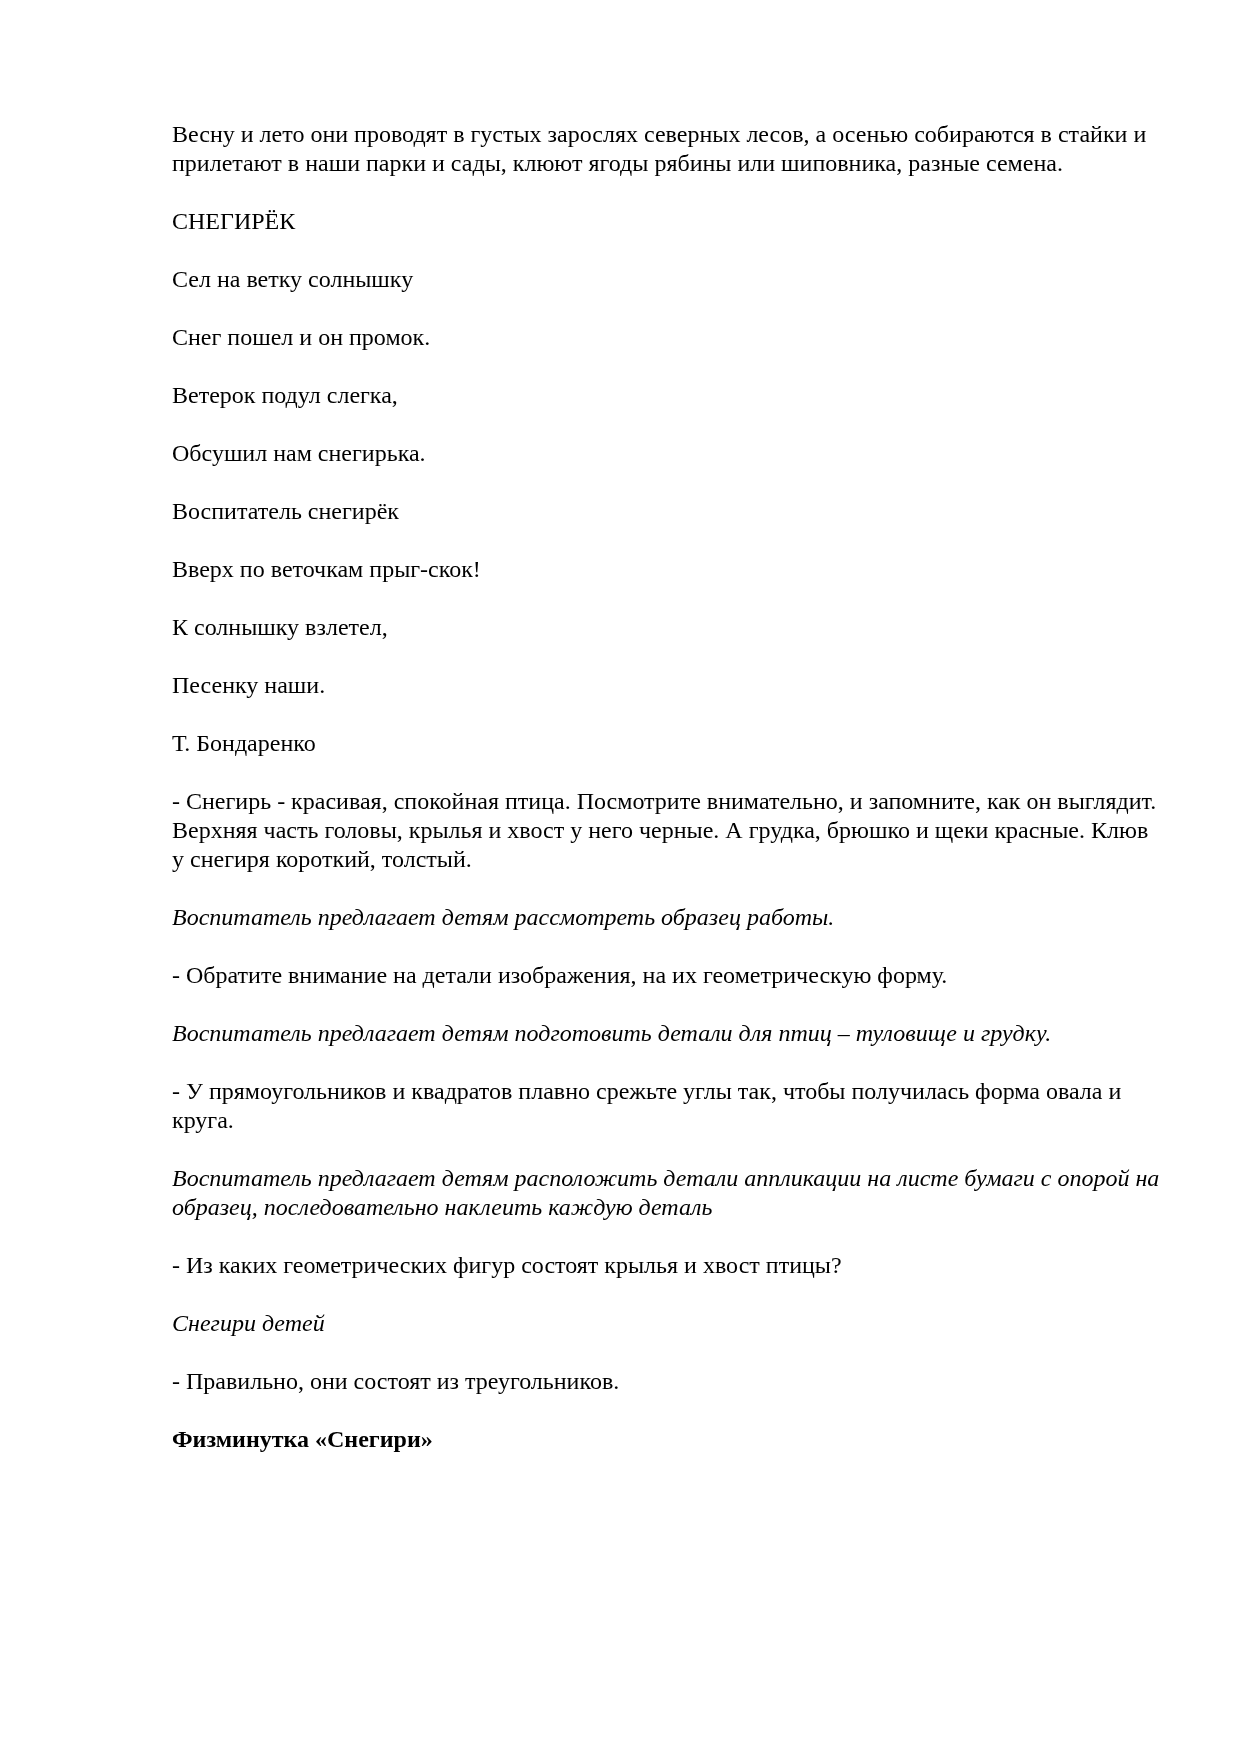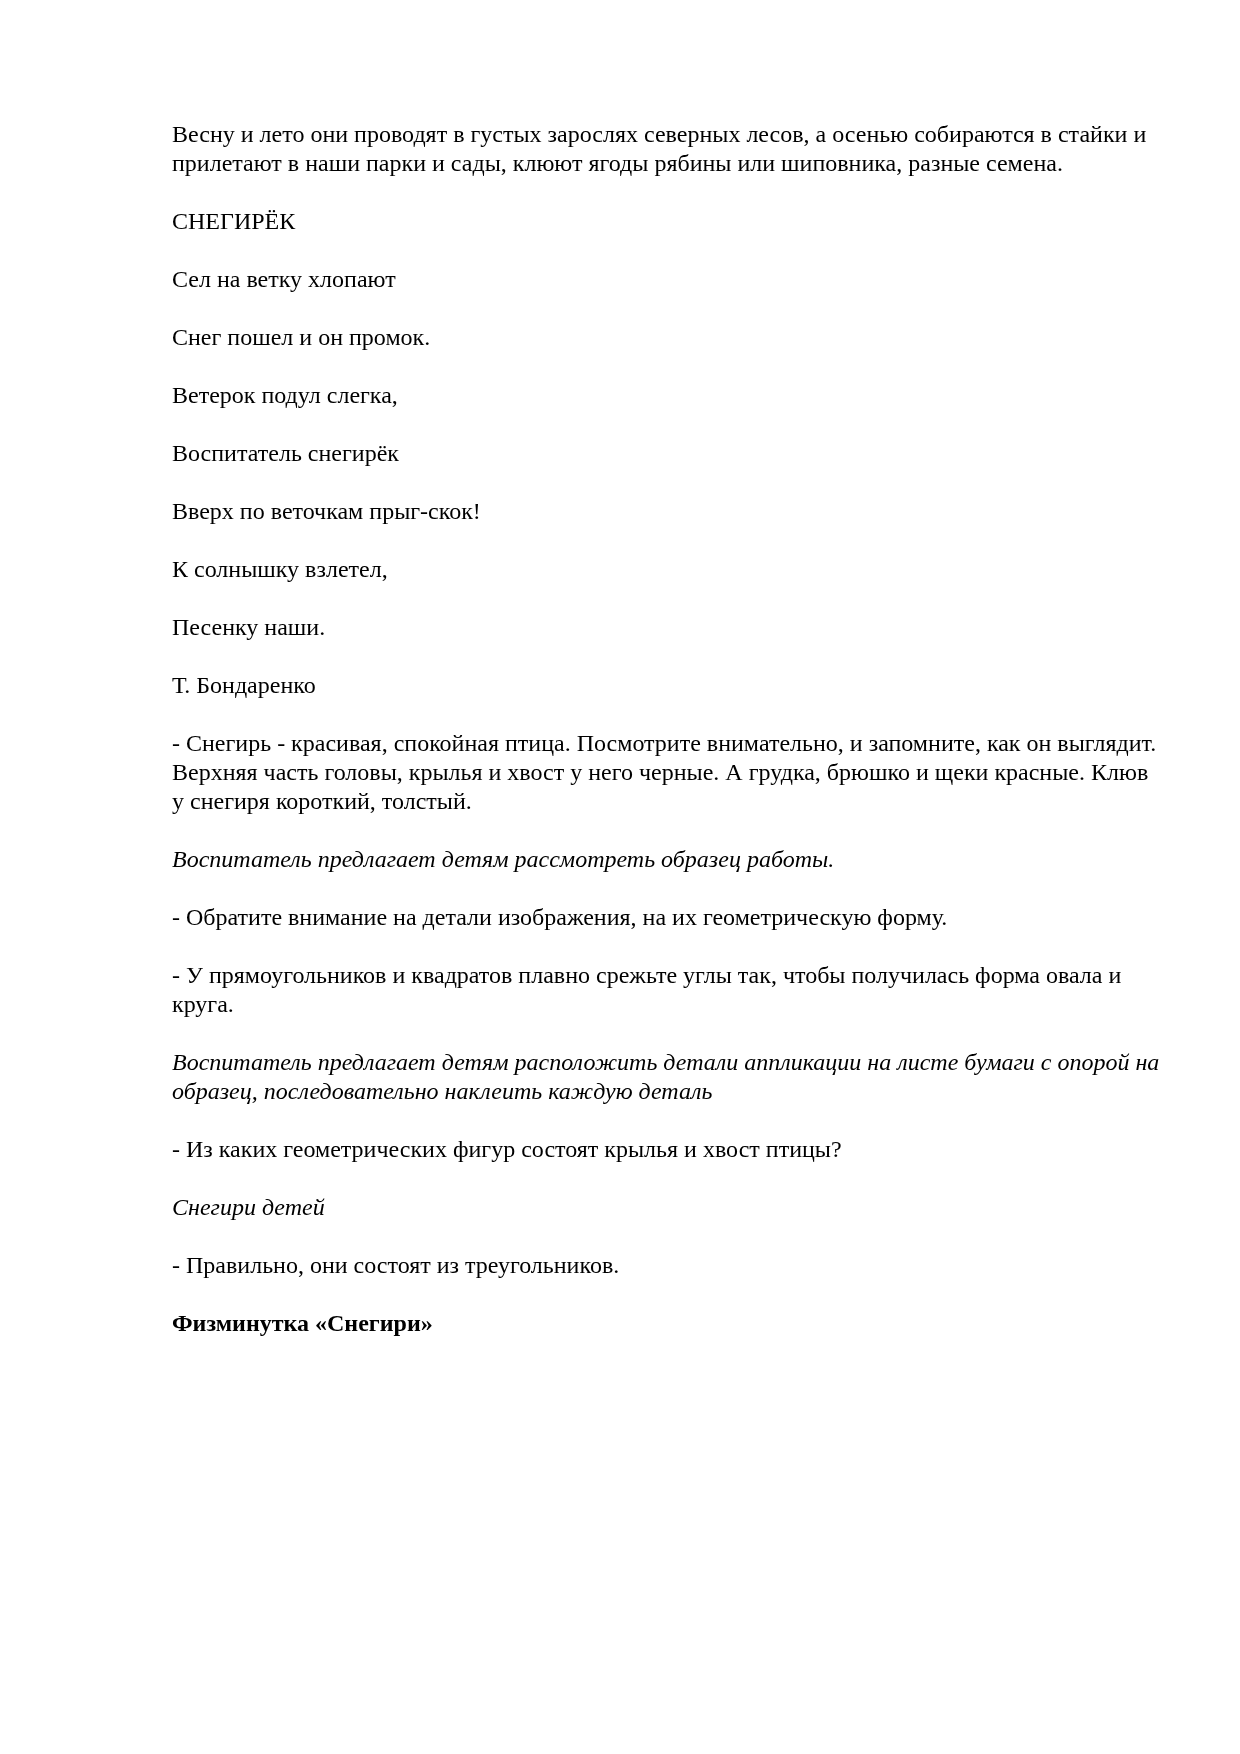--- a/index.html
+++ b/index.html
@@ -33,30 +33,32 @@
   .bold {
     font-weight: bold;
   }
 </style>
 </head>
 <body>
 
 <div class="page">
   <p>Весну и лето они проводят в густых зарослях северных лесов, а осенью собираются в стайки и прилетают в наши парки и сады, клюют ягоды рябины или шиповника, разные семена.</p>
   <p>СНЕГИРЁК</p>
-  <p>Сел на ветку хлопают</p>
+  <p>Сел на ветку солнышку</p>
   <p>Снег пошел и он промок.</p>
   <p>Ветерок подул слегка,</p>
+  <p>Обсушил нам снегирька.</p>
   <p>Воспитатель снегирёк</p>
   <p>Вверх по веточкам прыг-скок!</p>
   <p>К солнышку взлетел,</p>
   <p>Песенку наши.</p>
   <p>Т. Бондаренко</p>
   <p>- Снегирь - красивая, спокойная птица. Посмотрите внимательно, и запомните, как он выглядит. Верхняя часть головы, крылья и хвост у него черные. А грудка, брюшко и щеки красные. Клюв у снегиря короткий, толстый.</p>
   <p class="italic">Воспитатель предлагает детям рассмотреть образец работы.</p>
   <p>- Обратите внимание на детали изображения, на их геометрическую форму.</p>
+  <p class="italic">Воспитатель предлагает детям подготовить детали для птиц – туловище и грудку.</p>
   <p>- У прямоугольников и квадратов плавно срежьте углы так, чтобы получилась форма овала и круга.</p>
   <p class="italic">Воспитатель предлагает детям расположить детали аппликации на листе бумаги с опорой на образец, последовательно наклеить каждую деталь</p>
   <p>- Из каких геометрических фигур состоят крылья и хвост птицы?</p>
   <p class="italic">Снегири детей</p>
   <p>- Правильно, они состоят из треугольников.</p>
   <p class="bold">Физминутка «Снегири»</p>
 </div>
 
 </body></html>

